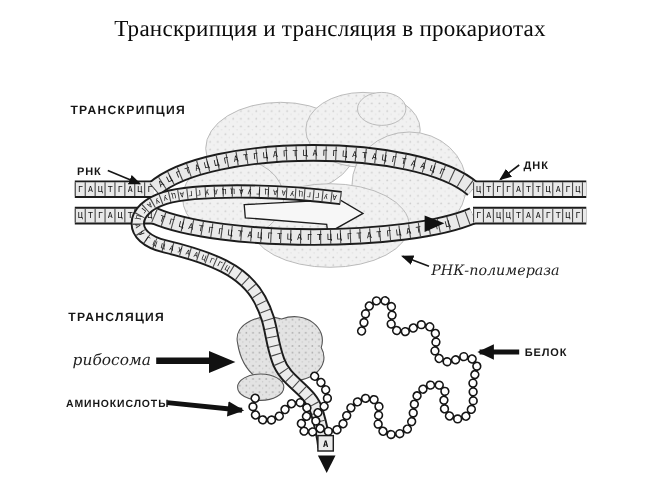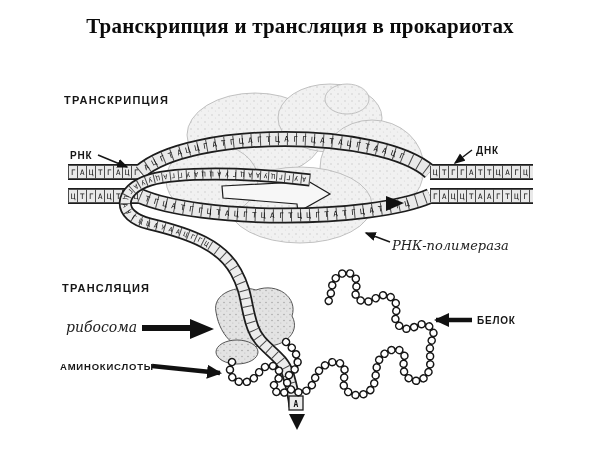--- a/index.html
+++ b/index.html
@@ -3,21 +3,21 @@
 <meta charset="utf-8">
 <style>
   html,body{margin:0;padding:0;}
   body{
     width:600px;height:450px;position:relative;overflow:hidden;
     background:#ffffff;font-family:"Liberation Sans",sans-serif;
   }
   h1.title{
     position:absolute;top:14px;left:0;right:0;margin:0;
     text-align:center;font-family:"Liberation Serif",serif;
-    font-weight:bold;font-size:21px;color:#0a0a0a;letter-spacing:.2px;
+    font-weight:normal;font-size:21px;color:#0a0a0a;letter-spacing:.2px;
   }
   svg.diagram{position:absolute;left:0;top:0;}
   
   .band-o{fill:none;stroke:#1c1c1c;stroke-width:16px;}
   .band-f{fill:none;stroke:#e9e9e9;stroke-width:12.5px;}
   .band-d{fill:none;stroke:#2f2f2f;stroke-width:12.5px;stroke-dasharray:1 8;opacity:.85;}
   .rband-o{fill:none;stroke:#1c1c1c;stroke-width:13px;}
   .rband-f{fill:none;stroke:#ececec;stroke-width:9.5px;}
   .rband-d{fill:none;stroke:#2f2f2f;stroke-width:9.5px;stroke-dasharray:1 7.2;opacity:.85;}
   .seq{font-family:"DejaVu Sans Mono",monospace;font-size:7.5px;fill:#111;letter-spacing:4.5px;}

